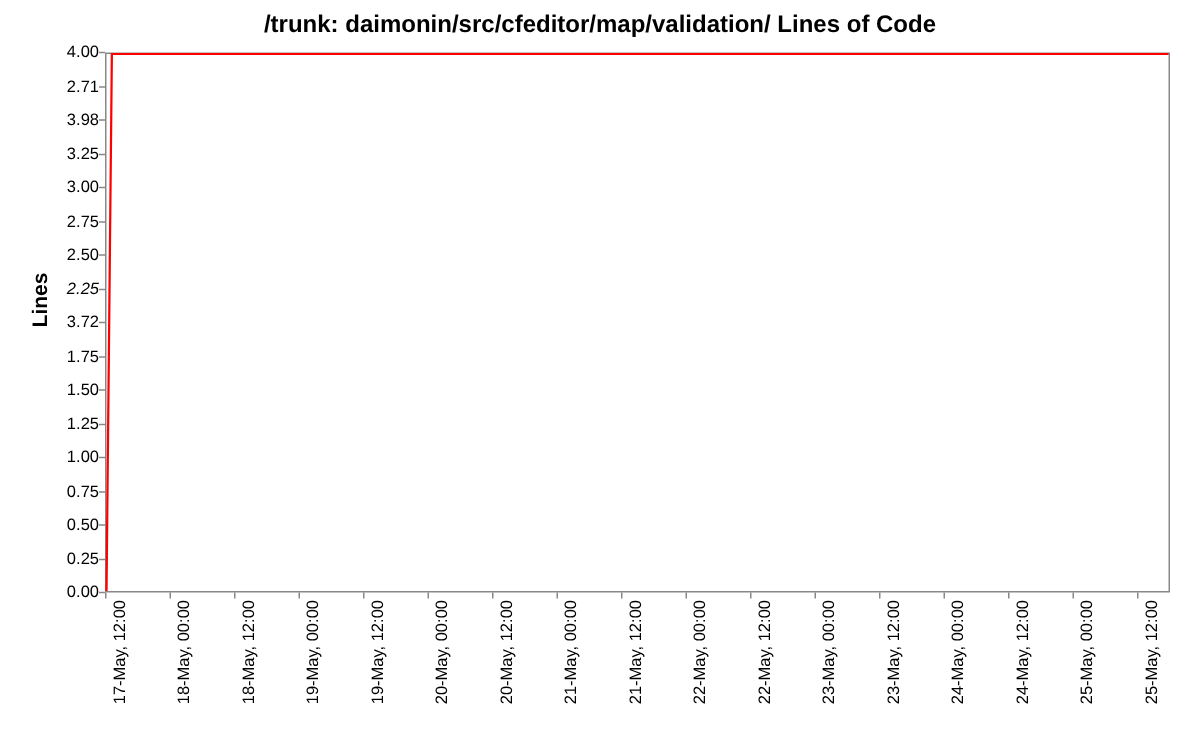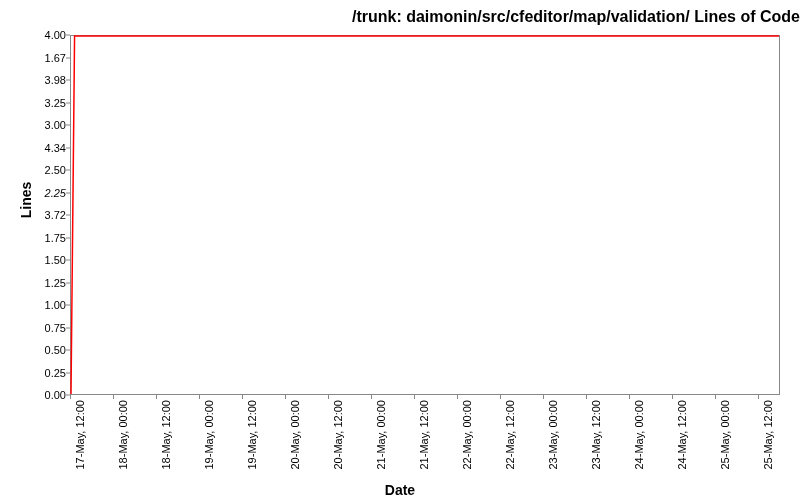--- a/index.html
+++ b/index.html
@@ -14,21 +14,21 @@
   .chart-container {
     position: relative;
     width: 800px;
     height: 500px;
   }
   .chart-title {
     position: absolute;
     top: 8px;
     left: 0;
     right: 0;
-    text-align: right;
+    text-align: center;
     font-weight: bold;
     font-size: 16px;
     color: #000;
   }
   .plot-area {
     position: absolute;
     left: 70px;
     top: 35px;
     width: 710px;
     height: 360px;
@@ -127,29 +127,29 @@
       <div class="ytick" style="top: 260px;">1.50</div>
       <div class="ytick-line" style="top: 260px;"></div>
       <div class="ytick" style="top: 237.5px;">1.75</div>
       <div class="ytick-line" style="top: 237.5px;"></div>
       <div class="ytick" style="top: 215px;">3.72</div>
       <div class="ytick-line" style="top: 215px;"></div>
       <div class="ytick" style="top: 192.5px; font-style: italic;">2.25</div>
       <div class="ytick-line" style="top: 192.5px;"></div>
       <div class="ytick" style="top: 170px;">2.50</div>
       <div class="ytick-line" style="top: 170px;"></div>
-      <div class="ytick" style="top: 147.5px;">4.34</div>
+      <div class="ytick" style="top: 147.5px;">2.75</div>
       <div class="ytick-line" style="top: 147.5px;"></div>
       <div class="ytick" style="top: 125px;">3.00</div>
       <div class="ytick-line" style="top: 125px;"></div>
       <div class="ytick" style="top: 102.5px;">3.25</div>
       <div class="ytick-line" style="top: 102.5px;"></div>
       <div class="ytick" style="top: 80px;">3.98</div>
       <div class="ytick-line" style="top: 80px;"></div>
-      <div class="ytick" style="top: 57.5px;">1.67</div>
+      <div class="ytick" style="top: 57.5px;">2.71</div>
       <div class="ytick-line" style="top: 57.5px;"></div>
       <div class="ytick" style="top: 35px;">4.00</div>
       <div class="ytick-line" style="top: 35px;"></div>
     </div>
   <div id="xticks-holder">
       <div class="xtick" style="left: 74px;">17-May, 12:00</div>
       <div class="xtick-line" style="left: 70px;"></div>
       <div class="xtick" style="left: 117.03px;">18-May, 00:00</div>
       <div class="xtick-line" style="left: 113.03px;"></div>
       <div class="xtick" style="left: 160.061px;">18-May, 12:00</div>
@@ -177,14 +177,13 @@
       <div class="xtick" style="left: 633.394px;">24-May, 00:00</div>
       <div class="xtick-line" style="left: 629.394px;"></div>
       <div class="xtick" style="left: 676.424px;">24-May, 12:00</div>
       <div class="xtick-line" style="left: 672.424px;"></div>
       <div class="xtick" style="left: 719.455px;">25-May, 00:00</div>
       <div class="xtick-line" style="left: 715.455px;"></div>
       <div class="xtick" style="left: 762.485px;">25-May, 12:00</div>
       <div class="xtick-line" style="left: 758.485px;"></div>
     </div>
 
-  <div class="xlabel">Date</div>
 </div>
 
 </body></html>

